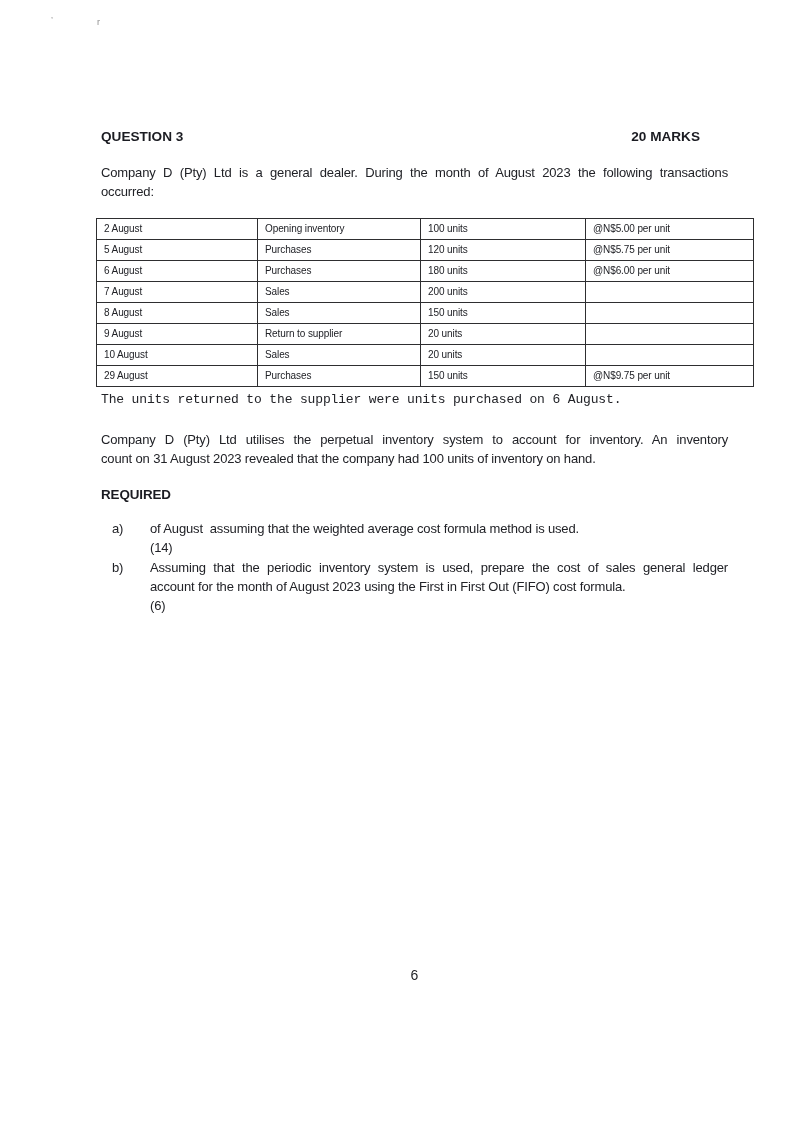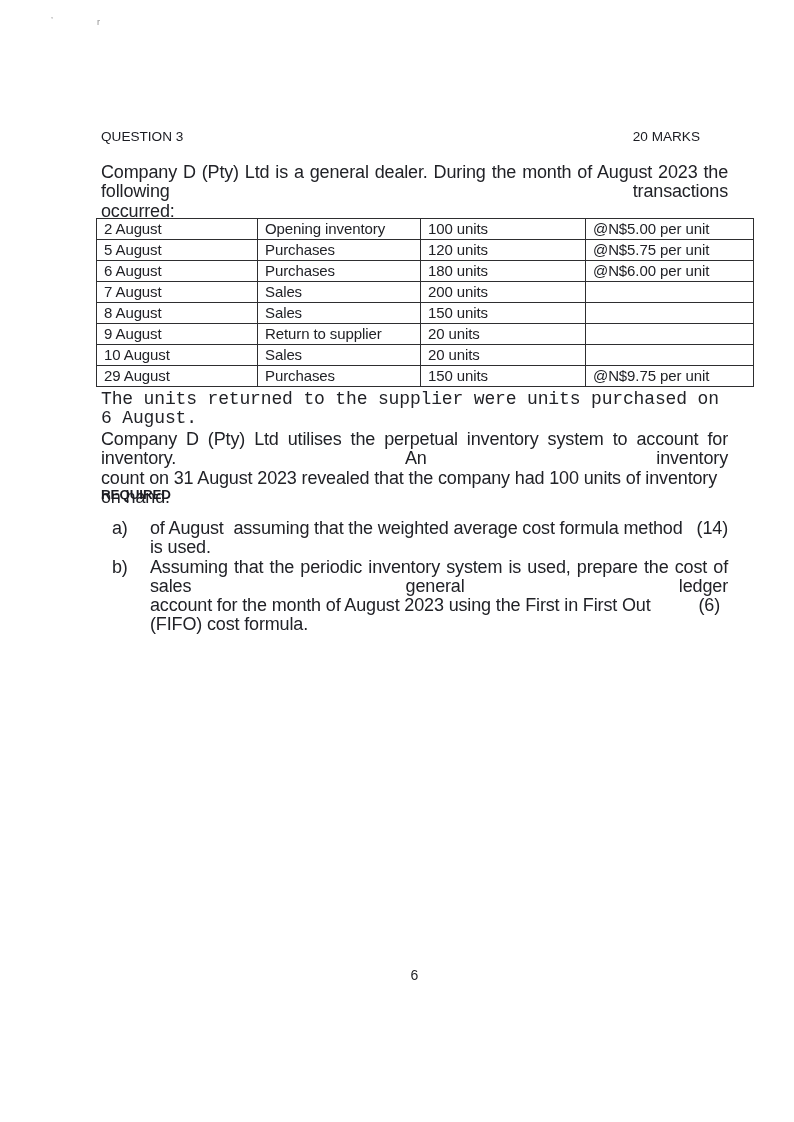--- a/index.html
+++ b/index.html
@@ -19,61 +19,61 @@
   .speck {
     position: absolute;
     color: #9a9a9a;
     font-size: 9px;
     line-height: 9px;
     user-select: none;
   }
   .s1 { left: 51px; top: 16px; }
   .s2 { left: 97px; top: 18px; color: #8f8f8f; }
 
-  .bold { font-weight: 400; }
+  .bold { font-weight: 700; }
 
   .header {
     position: absolute;
     left: 101px;
     top: 129px;
     width: 627px;
     display: flex;
     justify-content: space-between;
     font-size: 13.6px;
     line-height: 16px;
     color: #1b1c22;
   }
   .header .marks { margin-right: 28px; }
 
   .para, .reqlist, .required {
     position: absolute;
     left: 101px;
     width: 627px;
-    font-size: 18px;
+    font-size: 13px;
     line-height: 19.3px;
     letter-spacing: -0.15px;
   }
   .intro { top: 163px; }
   .note  { top: 390px; font-family: Liberation Mono, monospace; }
   .body2 { top: 430px; }
 
   .jline {
     text-align: justify;
     text-align-last: justify;
   }
   .pline { text-align: left; }
 
   .txtable {
     position: absolute;
     left: 96px;
     top: 218px;
     width: 607px;
     border-collapse: collapse;
     table-layout: fixed;
-    font-size: 15px;
+    font-size: 10px;
     letter-spacing: -0.1px;
     color: #212227;
   }
   .txtable td {
     border: 1.4px solid #2e2e30;
     height: 19px;
     padding: 0 5px 1px 7px;
     line-height: 16px;
     vertical-align: middle;
     overflow: hidden;
@@ -99,20 +99,21 @@
     left: 11px;
     top: 0;
   }
   .item .itext {
     margin-left: 49px;
     width: 578px;
   }
   .lastline {
     display: flex;
     justify-content: space-between;
+    flex-direction: column;
   }
   .pre { white-space: pre-wrap; }
   .item:nth-child(2) .mark { margin-right: 8px; }
 
   .pagenum {
     position: absolute;
     left: 101px;
     top: 966px;
     width: 627px;
     text-align: center;

